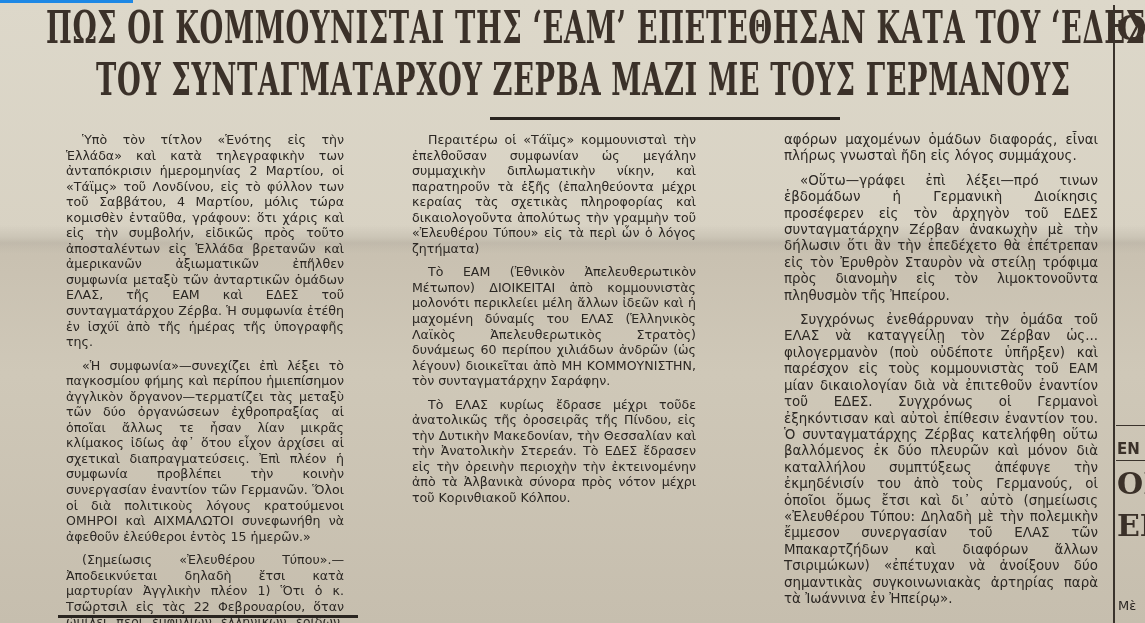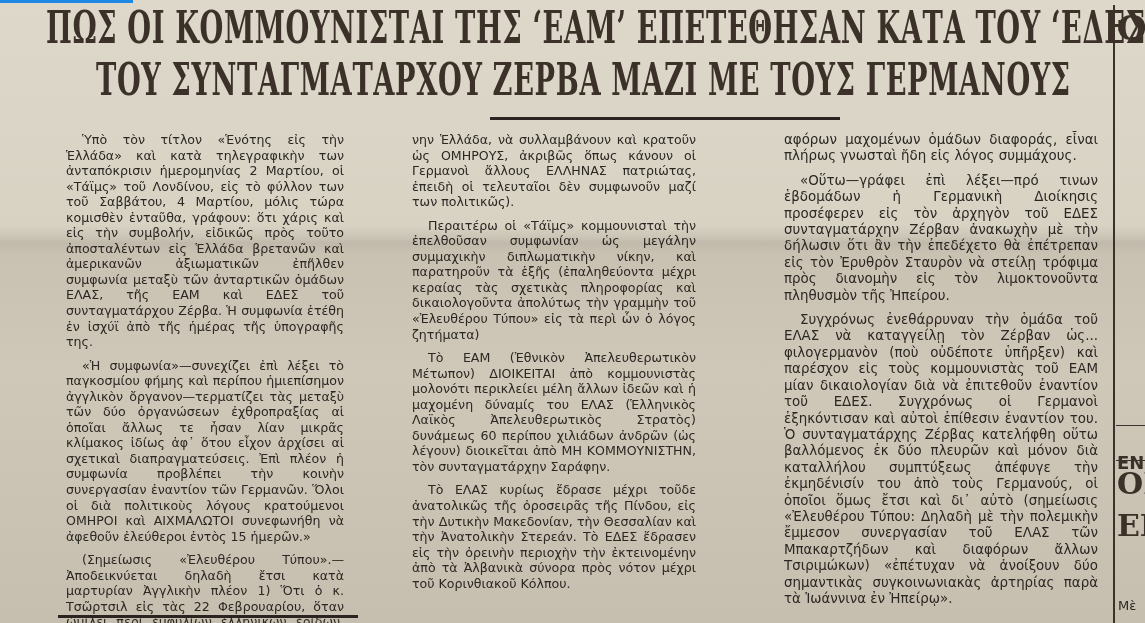--- a/index.html
+++ b/index.html
@@ -47,32 +47,31 @@
 
 <div class="rule-bot" style="left:58px;top:615px;width:300px;"></div>
 
 <div class="col" style="left:58px;width:294px;">
   <p>Ὑπὸ τὸν τίτλον «Ἑνότης εἰς τὴν Ἑλλάδα» καὶ κατὰ τηλεγραφικὴν των ἀνταπόκρισιν ἡμερομηνίας 2 Μαρτίου, οἱ «Τάϊμς» τοῦ Λονδίνου, εἰς τὸ φύλλον των τοῦ Σαββάτου, 4 Μαρτίου, μόλις τώρα κομισθὲν ἐνταῦθα, γράφουν: ὅτι χάρις καὶ εἰς τὴν συμβολήν, εἰδικῶς πρὸς τοῦτο ἀποσταλέντων εἰς Ἑλλάδα βρετανῶν καὶ ἀμερικανῶν ἀξιωματικῶν ἐπῆλθεν συμφωνία μεταξὺ τῶν ἀνταρτικῶν ὁμάδων ΕΛΑΣ, τῆς ΕΑΜ καὶ ΕΔΕΣ τοῦ συνταγματάρχου Ζέρβα. Ἡ συμφωνία ἐτέθη ἐν ἰσχύϊ ἀπὸ τῆς ἡμέρας τῆς ὑπογραφῆς της.</p>
   <p>«Ἡ συμφωνία»—συνεχίζει ἐπὶ λέξει τὸ παγκοσμίου φήμης καὶ περίπου ἡμιεπίσημον ἀγγλικὸν ὄργανον—τερματίζει τὰς μεταξὺ τῶν δύο ὀργανώσεων ἐχθροπραξίας αἱ ὁποῖαι ἄλλως τε ἦσαν λίαν μικρᾶς κλίμακος ἰδίως ἀφ᾽ ὅτου εἶχον ἀρχίσει αἱ σχετικαὶ διαπραγματεύσεις. Ἐπὶ πλέον ἡ συμφωνία προβλέπει τὴν κοινὴν συνεργασίαν ἐναντίον τῶν Γερμανῶν. Ὅλοι οἱ διὰ πολιτικοὺς λόγους κρατούμενοι ΟΜΗΡΟΙ καὶ ΑΙΧΜΑΛΩΤΟΙ συνεφωνήθη νὰ ἀφεθοῦν ἐλεύθεροι ἐντὸς 15 ἡμερῶν.»</p>
   <p>(Σημείωσις «Ἐλευθέρου Τύπου».—Ἀποδεικνύεται δηλαδὴ ἔτσι κατὰ μαρτυρίαν Ἀγγλικὴν πλέον 1) Ὅτι ὁ κ. Τσῶρτσιλ εἰς τὰς 22 Φεβρουαρίου, ὅταν ὡμίλει περὶ ἐμφυλίων ἑλληνικῶν ἐρίδων, χαρακτηρίζων αὐτὰς ὡς χειροτέρας καὶ τῶν Σερβικῶν, ἐγνώριζεν ΑΡΙΣΤΑ ὅτι τοὐναντίον, ἀπὸ πολλοῦ (αἱ διαπραγματεύσεις διεξήγοντο ἀπὸ μηνῶν καὶ ὁ κ. Ἦντεν εἶχεν ἀνακοινώσει τοῦτο τὸν Δεκέμβριον) αἱ ἔριδες οὐσιαστικῶς εἶχαν παύσει. Καὶ 2) ὅτι οἱ κυριαρχοῦντες τῆς ΕΑΜ κομμουνισταὶ ἔφθασαν μέχρι τῆς ἀσυλλήπτου κακουργίας, Ἕλληνες λεγόμενοι, εἰς τὴν γερμανοτυραννουμέ-</p>
 </div>
 
 <div class="col" style="left:404px;width:300px;">
-  <p class="noindent">νην Ἑλλάδα, νὰ συλλαμβάνουν καὶ κρατοῦν ὡς ΟΜΗΡΟΥΣ, ἀκριβῶς ὅπως κάνουν οἱ Γερμανοὶ ἄλλους ΕΛΛΗΝΑΣ πατριώτας, ἐπειδὴ οἱ τελευταῖοι δὲν συμφωνοῦν μαζί των πολιτικῶς).</p>
   <p>Περαιτέρω οἱ «Τάϊμς» κομμουνισταὶ τὴν ἐπελθοῦσαν συμφωνίαν ὡς μεγάλην συμμαχικὴν διπλωματικὴν νίκην, καὶ παρατηροῦν τὰ ἑξῆς (ἐπαληθεύοντα μέχρι κεραίας τὰς σχετικὰς πληροφορίας καὶ δικαιολογοῦντα ἀπολύτως τὴν γραμμὴν τοῦ «Ἐλευθέρου Τύπου» εἰς τὰ περὶ ὧν ὁ λόγος ζητήματα)</p>
   <p>Τὸ ΕΑΜ (Ἐθνικὸν Ἀπελευθερωτικὸν Μέτωπον) ΔΙΟΙΚΕΙΤΑΙ ἀπὸ κομμουνιστὰς μολονότι περικλείει μέλη ἄλλων ἰδεῶν καὶ ἡ μαχομένη δύναμίς του ΕΛΑΣ (Ἑλληνικὸς Λαϊκὸς Ἀπελευθερωτικὸς Στρατὸς) δυνάμεως 60 περίπου χιλιάδων ἀνδρῶν (ὡς λέγουν) διοικεῖται ἀπὸ ΜΗ ΚΟΜΜΟΥΝΙΣΤΗΝ, τὸν συνταγματάρχην Σαράφην.</p>
   <p>Τὸ ΕΛΑΣ κυρίως ἔδρασε μέχρι τοῦδε ἀνατολικῶς τῆς ὀροσειρᾶς τῆς Πίνδου, εἰς τὴν Δυτικὴν Μακεδονίαν, τὴν Θεσσαλίαν καὶ τὴν Ἀνατολικὴν Στερεάν. Τὸ ΕΔΕΣ ἔδρασεν εἰς τὴν ὀρεινὴν περιοχὴν τὴν ἐκτεινομένην ἀπὸ τὰ Ἀλβανικὰ σύνορα πρὸς νότον μέχρι τοῦ Κορινθιακοῦ Κόλπου.</p>
 
 </div>
 
 <div class="col" style="left:776px;width:330px;font-size:13.4px;line-height:16.4px;">
   <p class="noindent">αφόρων μαχομένων ὁμάδων διαφοράς, εἶναι πλήρως γνωσταὶ ἤδη εἰς λόγος συμμάχους.</p>
   <p>«Οὕτω—γράφει ἐπὶ λέξει—πρό τινων ἑβδομάδων ἡ Γερμανικὴ Διοίκησις προσέφερεν εἰς τὸν ἀρχηγὸν τοῦ ΕΔΕΣ συνταγματάρχην Ζέρβαν ἀνακωχὴν μὲ τὴν δήλωσιν ὅτι ἂν τὴν ἐπεδέχετο θὰ ἐπέτρεπαν εἰς τὸν Ἐρυθρὸν Σταυρὸν νὰ στείλῃ τρόφιμα πρὸς διανομὴν εἰς τὸν λιμοκτονοῦντα πληθυσμὸν τῆς Ἠπείρου.</p>
   <p>Συγχρόνως ἐνεθάρρυναν τὴν ὁμάδα τοῦ ΕΛΑΣ νὰ καταγγείλῃ τὸν Ζέρβαν ὡς... φιλογερμανὸν (ποὺ οὐδέποτε ὑπῆρξεν) καὶ παρέσχον εἰς τοὺς κομμουνιστὰς τοῦ ΕΑΜ μίαν δικαιολογίαν διὰ νὰ ἐπιτεθοῦν ἐναντίον τοῦ ΕΔΕΣ. Συγχρόνως οἱ Γερμανοὶ ἐξηκόντισαν καὶ αὐτοὶ ἐπίθεσιν ἐναντίον του. Ὁ συνταγματάρχης Ζέρβας κατελήφθη οὕτω βαλλόμενος ἐκ δύο πλευρῶν καὶ μόνον διὰ καταλλήλου συμπτύξεως ἀπέφυγε τὴν ἐκμηδένισίν του ἀπὸ τοὺς Γερμανούς, οἱ ὁποῖοι ὅμως ἔτσι καὶ δι᾽ αὐτὸ (σημείωσις «Ἐλευθέρου Τύπου: Δηλαδὴ μὲ τὴν πολεμικὴν ἔμμεσον συνεργασίαν τοῦ ΕΛΑΣ τῶν Μπακαρτζήδων καὶ διαφόρων ἄλλων Τσιριμώκων) «ἐπέτυχαν νὰ ἀνοίξουν δύο σημαντικὰς συγκοινωνιακὰς ἀρτηρίας παρὰ τὰ Ἰωάννινα ἐν Ἠπείρῳ».</p>
 </div>
 
 <div class="side-head" style="top:8px;font-size:34px;">Ο</div>
 <div class="side-line" style="top:425px;"></div>
-<div class="side-head" style="top:440px;font-size:18px;font-family:'DejaVu Sans',sans-serif;margin-top:12px;">ΕΝ</div>
+<div class="side-head" style="top:440px;font-size:15px;font-family:'DejaVu Sans',sans-serif;">ΕΝ</div>
 <div class="side-line" style="top:460px;"></div>
 <div class="side-head" style="top:466px;font-size:30px;">ΟΙ</div>
 <div class="side-head" style="top:508px;font-size:30px;">ΕΙ</div>
 <div class="side" style="top:598px;">Μὲ</div>
 
 </body></html>

